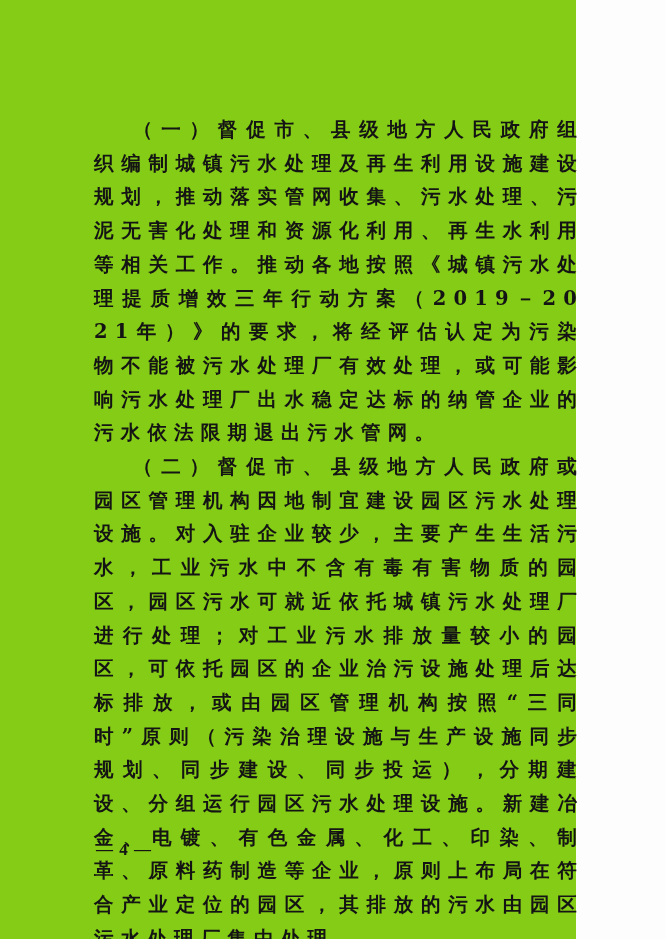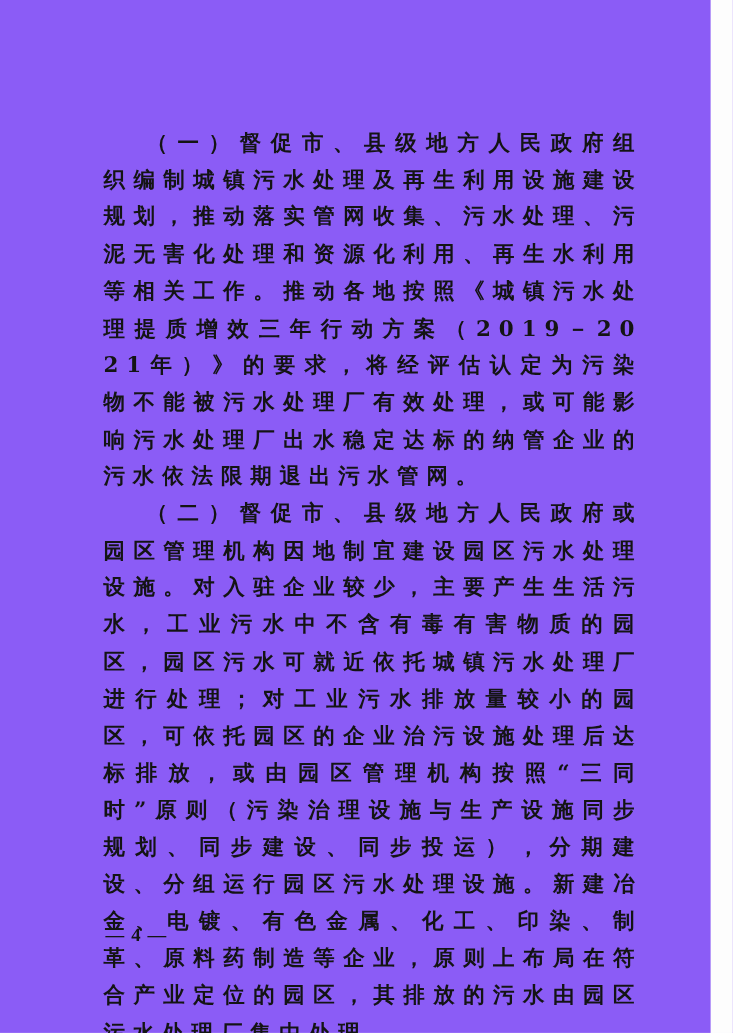--- a/index.html
+++ b/index.html
@@ -10,23 +10,23 @@
     body {
       width: 666px;
       height: 939px;
       position: relative;
       overflow: hidden;
       background: #fdfdfd;
     }
     .page {
       position: absolute;
       left: 0; top: 0;
-      width: 646px;
+      width: 576px;
       height: 939px;
-      background: #8b5cf6;
+      background: #84cc16;
     }
     .body-text {
       position: absolute;
       left: 94px;
       top: 113px;
       width: 490px;
       font-family: "DejaVu Serif", "Liberation Serif", serif;
       font-size: 19.5px;
       font-weight: bold;
       color: #141414;

